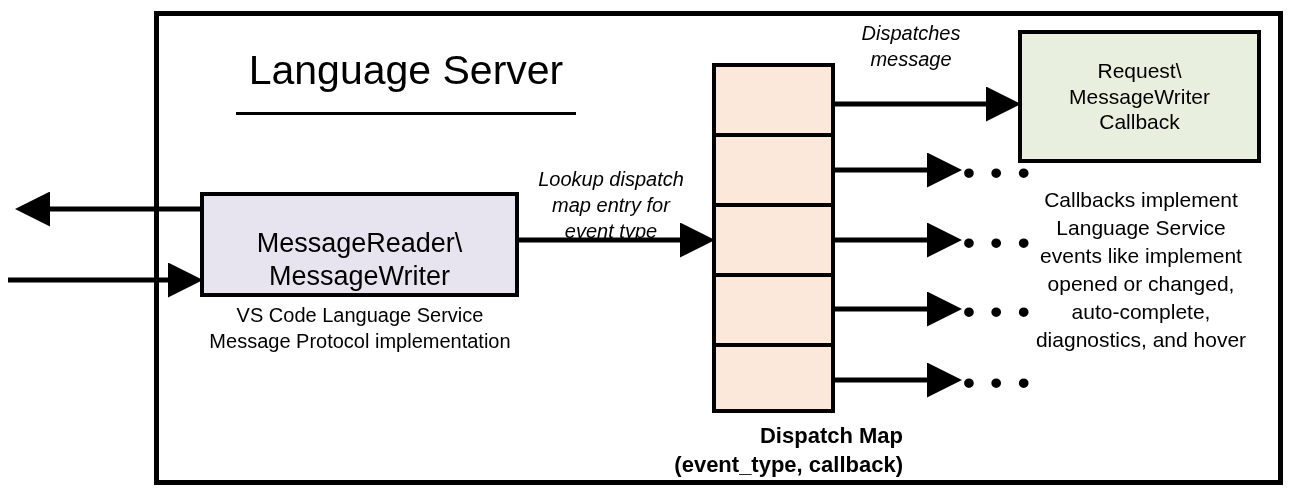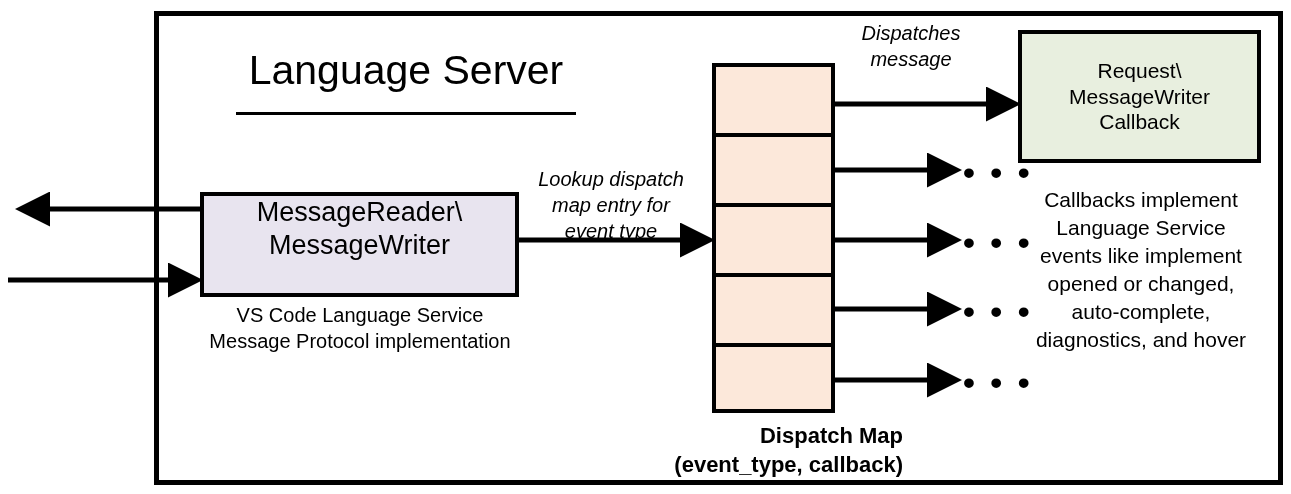--- a/index.html
+++ b/index.html
@@ -42,21 +42,21 @@
   }
 
   
   #reader-box {
     left: 200px; top: 192px;
     width: 319px; height: 105px;
     background: #E8E4EF;
     border: 4px solid #000;
     box-sizing: border-box;
     display: flex; flex-direction: column;
-    align-items: center; justify-content: flex-start;
+    align-items: center; justify-content: flex-end;
     font-size: 27px;
     line-height: 1.22;
     text-align: center;
   }
   #reader-caption {
     left: 190px; top: 303px;
     width: 340px;
     text-align: center;
     font-size: 20px;
     line-height: 1.28;

